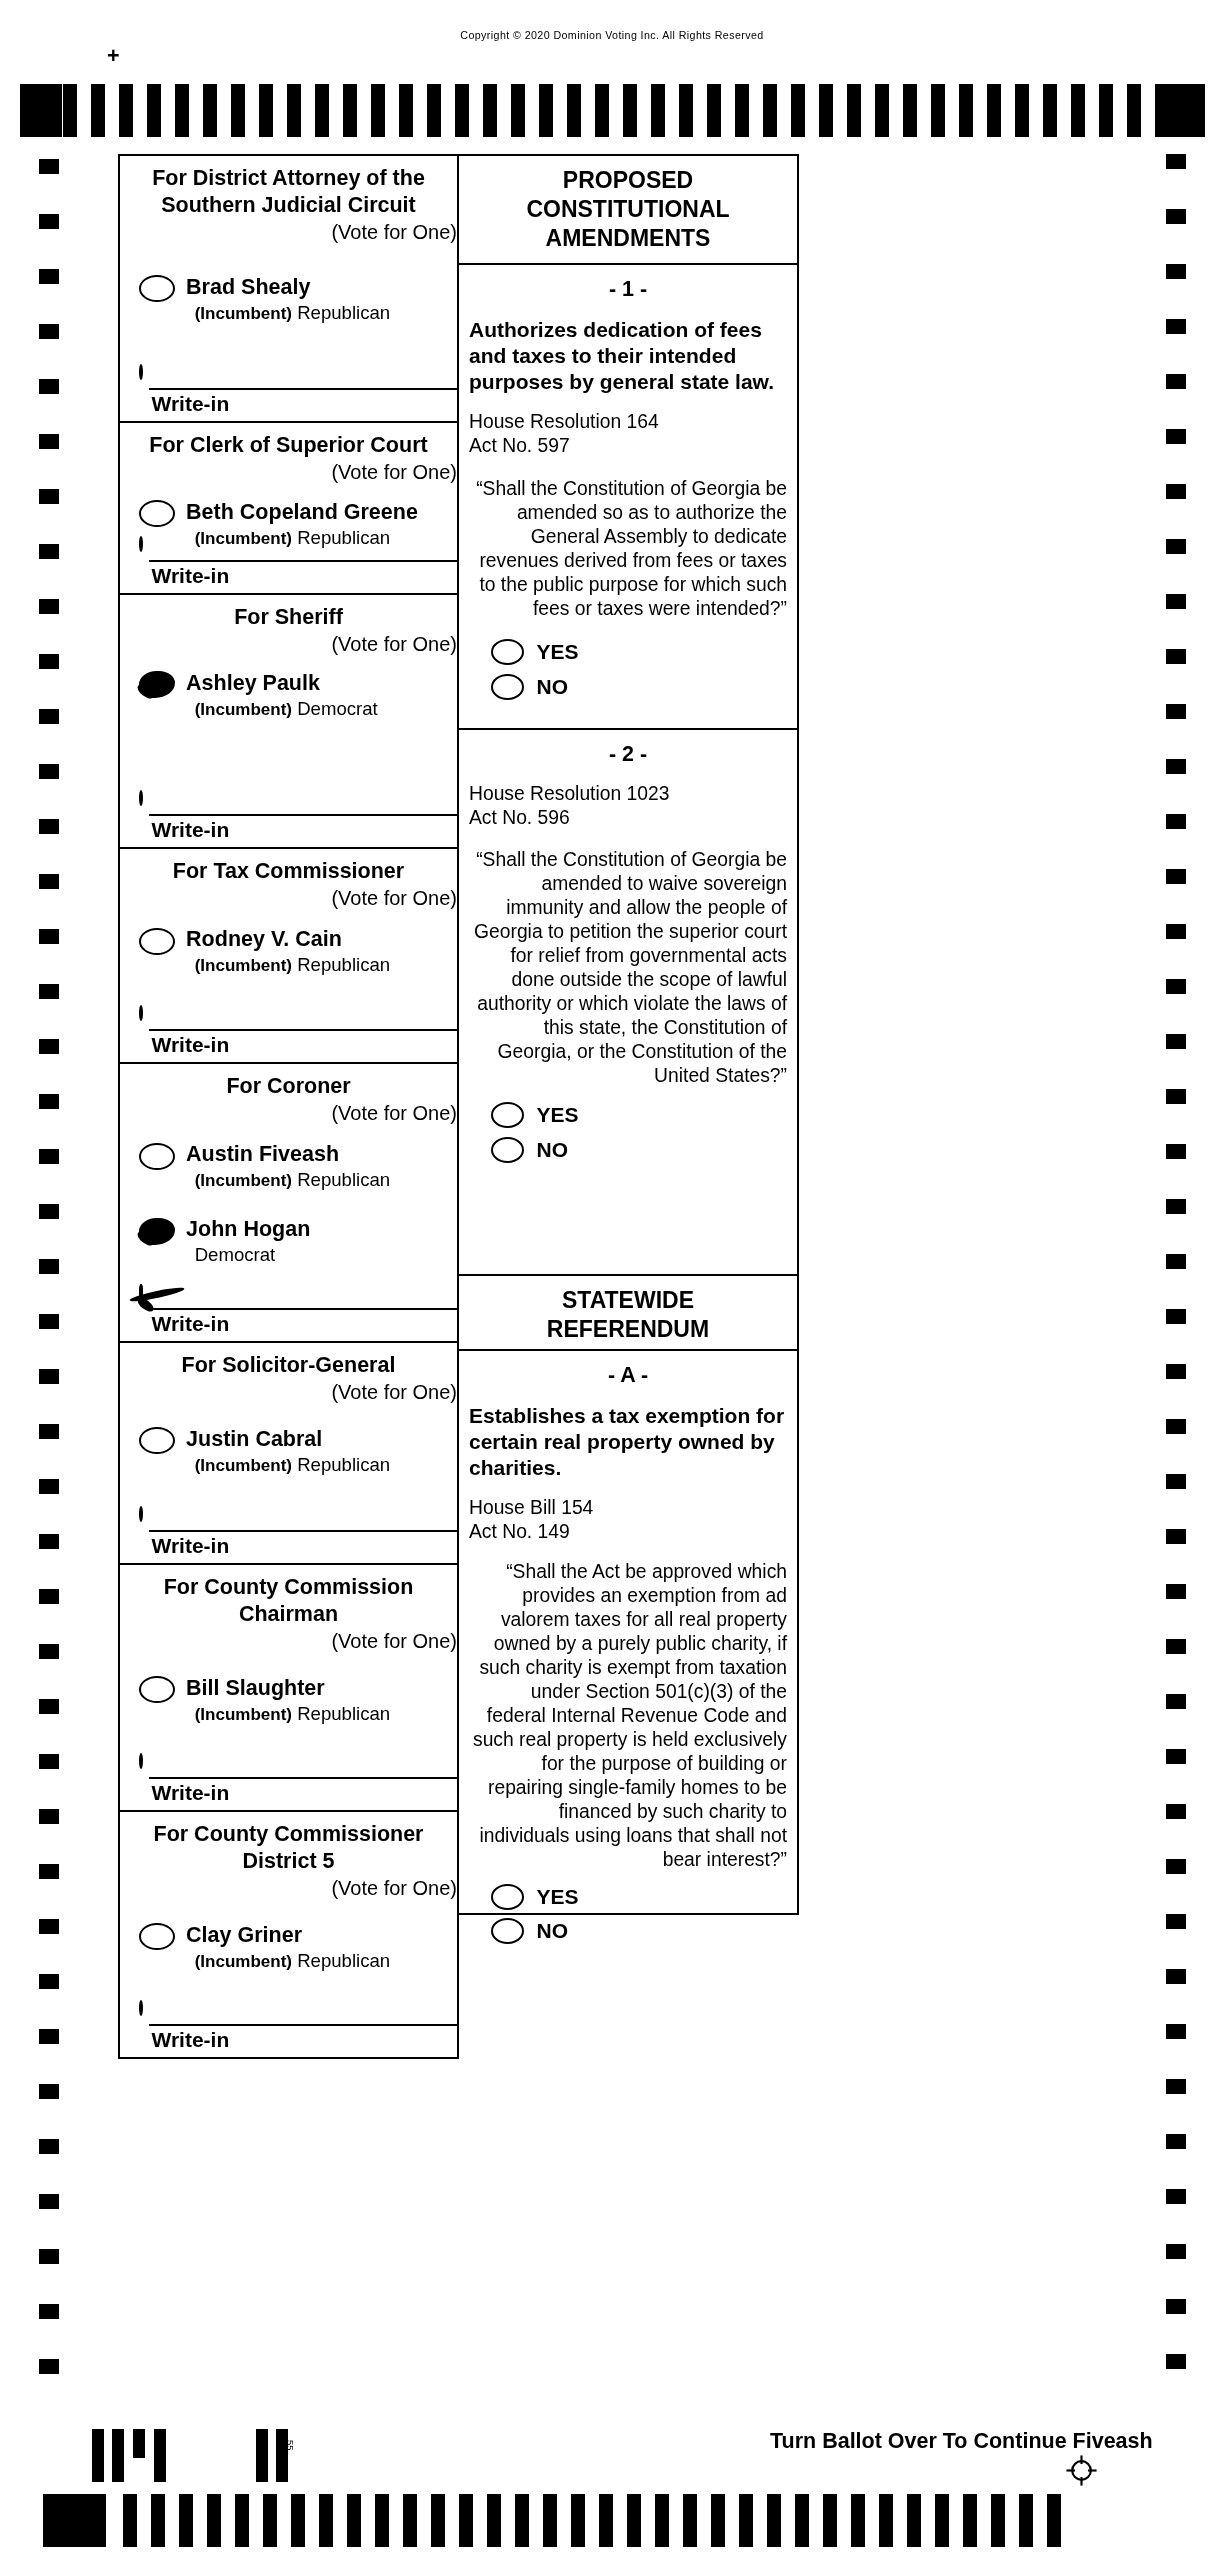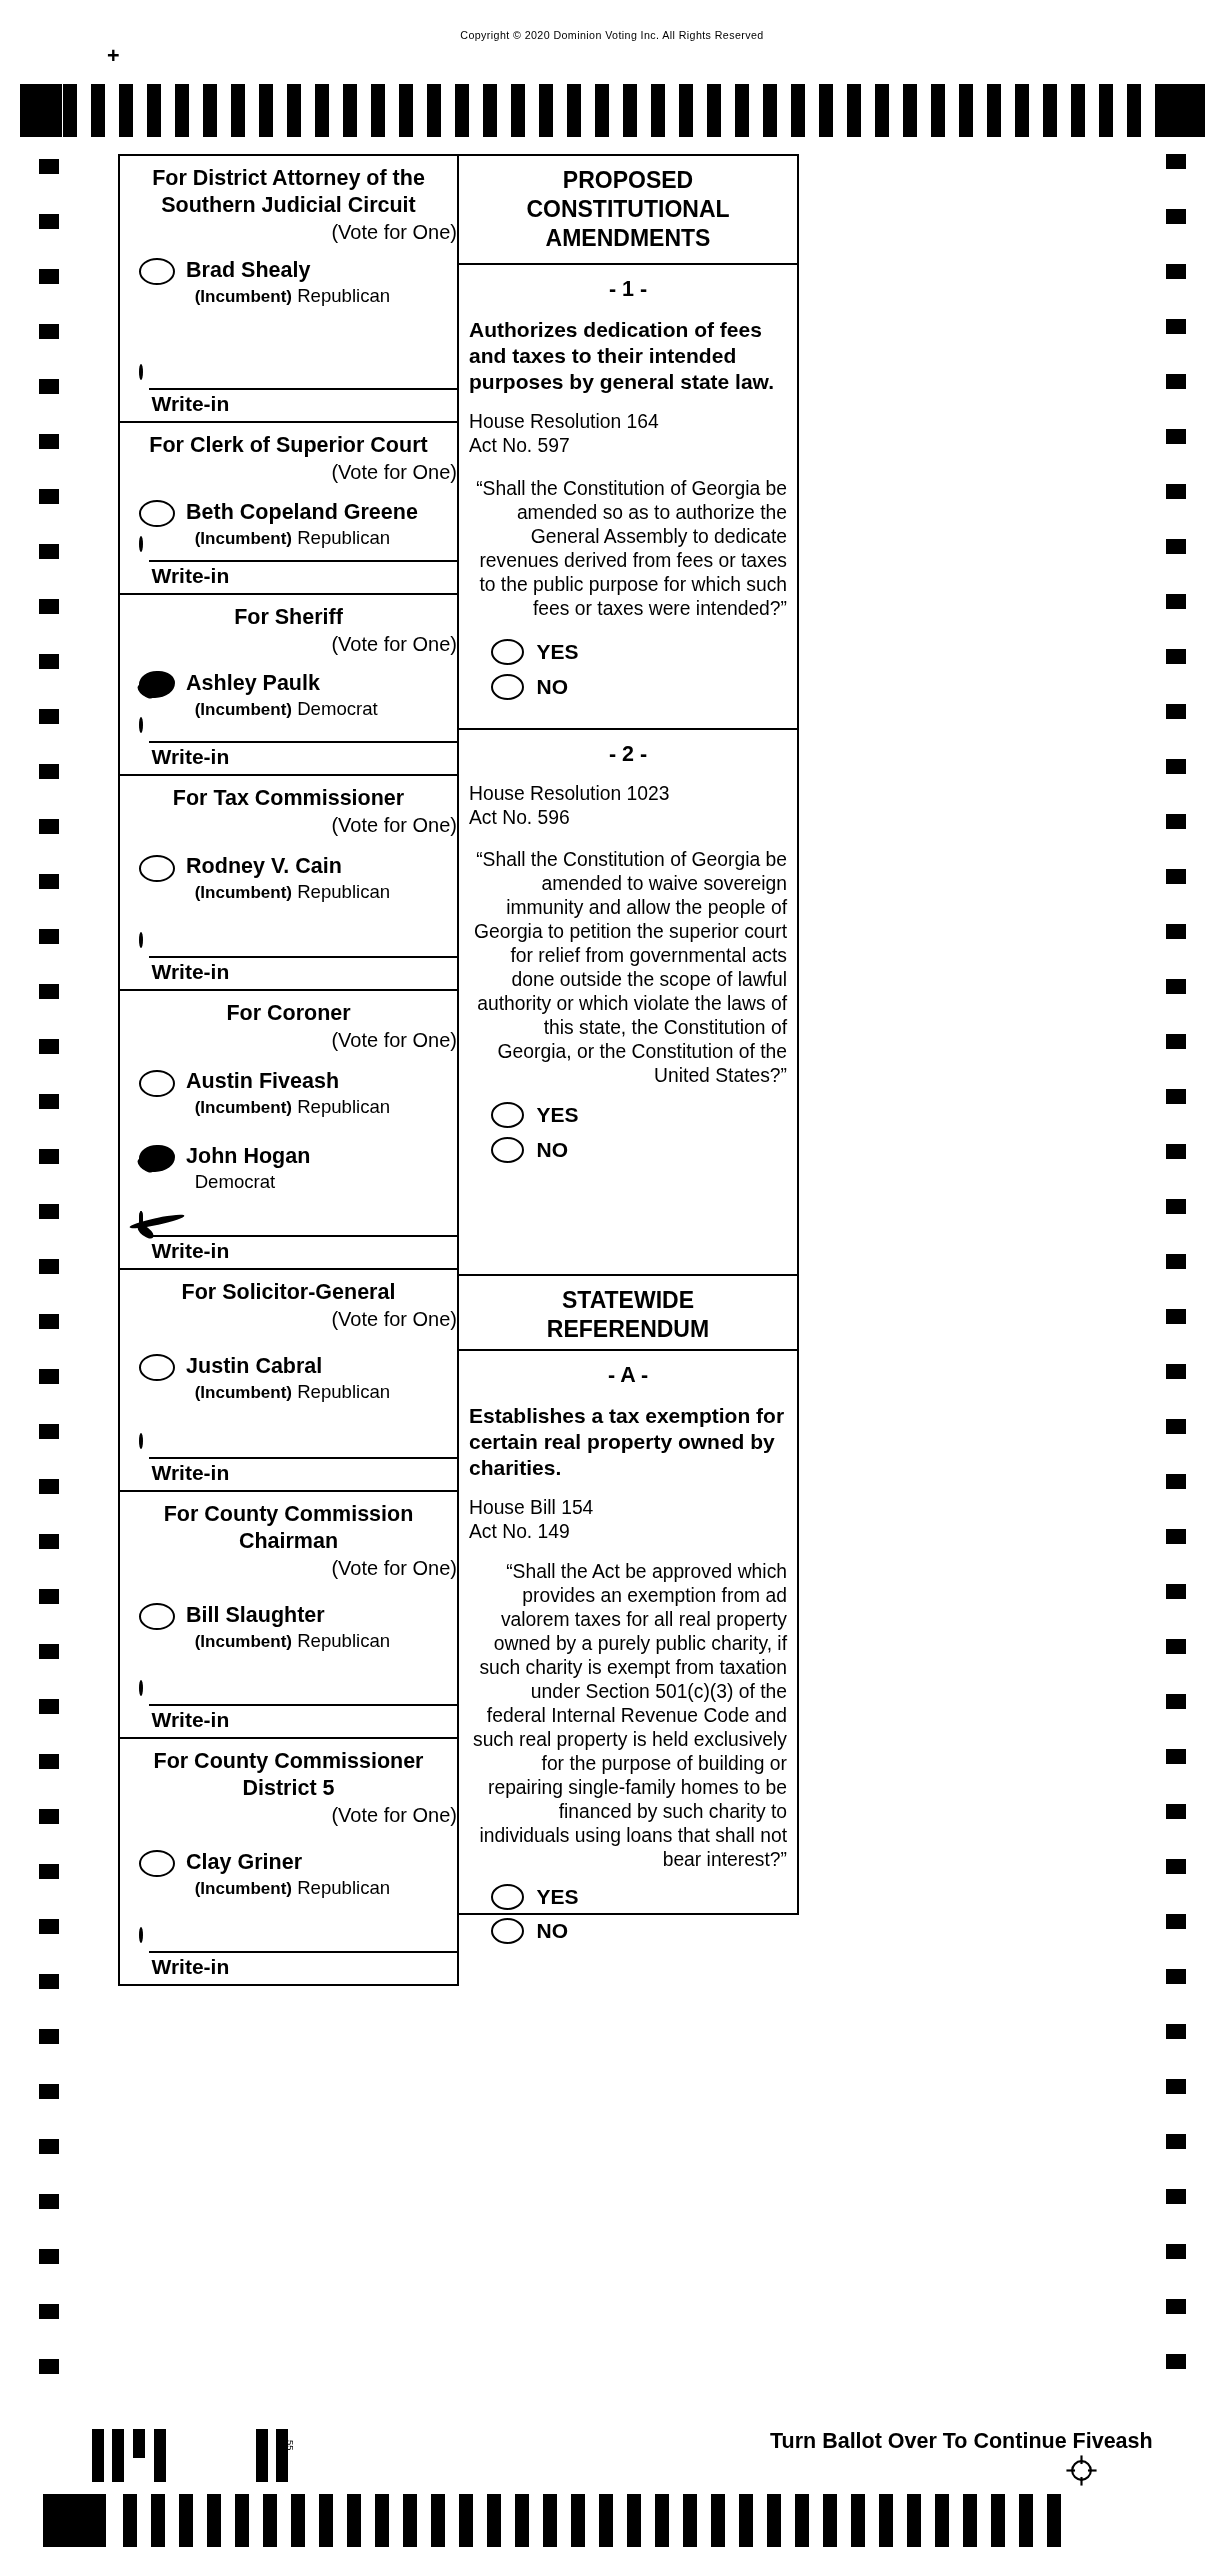--- a/index.html
+++ b/index.html
@@ -91,21 +91,21 @@
   <div class="col-marks-right"></div>
 
   <div class="left-col">
 
     <section class="contest" style="height:265px">
       <div class="c-title">
         <div>For District Attorney of the</div>
         <div>Southern Judicial Circuit</div>
       </div>
       <div class="c-vote">(Vote for One)</div>
-      <div class="cand" style="margin-top:12px">
+      <div class="cand" style="margin-top:29px">
         <span class="oval"></span>
         <div class="cand-text">
           <div class="cand-name">Brad Shealy</div>
           <div class="cand-sub"><span class="inc">(Incumbent)</span> <span>Republican</span></div>
         </div>
       </div>
       <div class="write-in">
         <div class="wi-oval-row"><span class="oval"></span></div>
         <div class="wi-line"></div>
         <div class="wi-label">Write-in</div>
@@ -124,21 +124,21 @@
           <div class="cand-sub"><span class="inc">(Incumbent)</span> <span>Republican</span></div>
         </div>
       </div>
       <div class="write-in">
         <div class="wi-oval-row"><span class="oval"></span></div>
         <div class="wi-line"></div>
         <div class="wi-label">Write-in</div>
       </div>
     </section>
 
-    <section class="contest" style="height:181px">
+    <section class="contest" style="height:254px">
       <div class="c-title">
           <div>For Sheriff</div>
         </div>
       <div class="c-vote">(Vote for One)</div>
       <div class="cand" style="margin-top:13px">
         <span class="oval marked"></span>
         <div class="cand-text">
           <div class="cand-name">Ashley Paulk</div>
           <div class="cand-sub"><span class="inc">(Incumbent)</span> <span>Democrat</span></div>
         </div>

